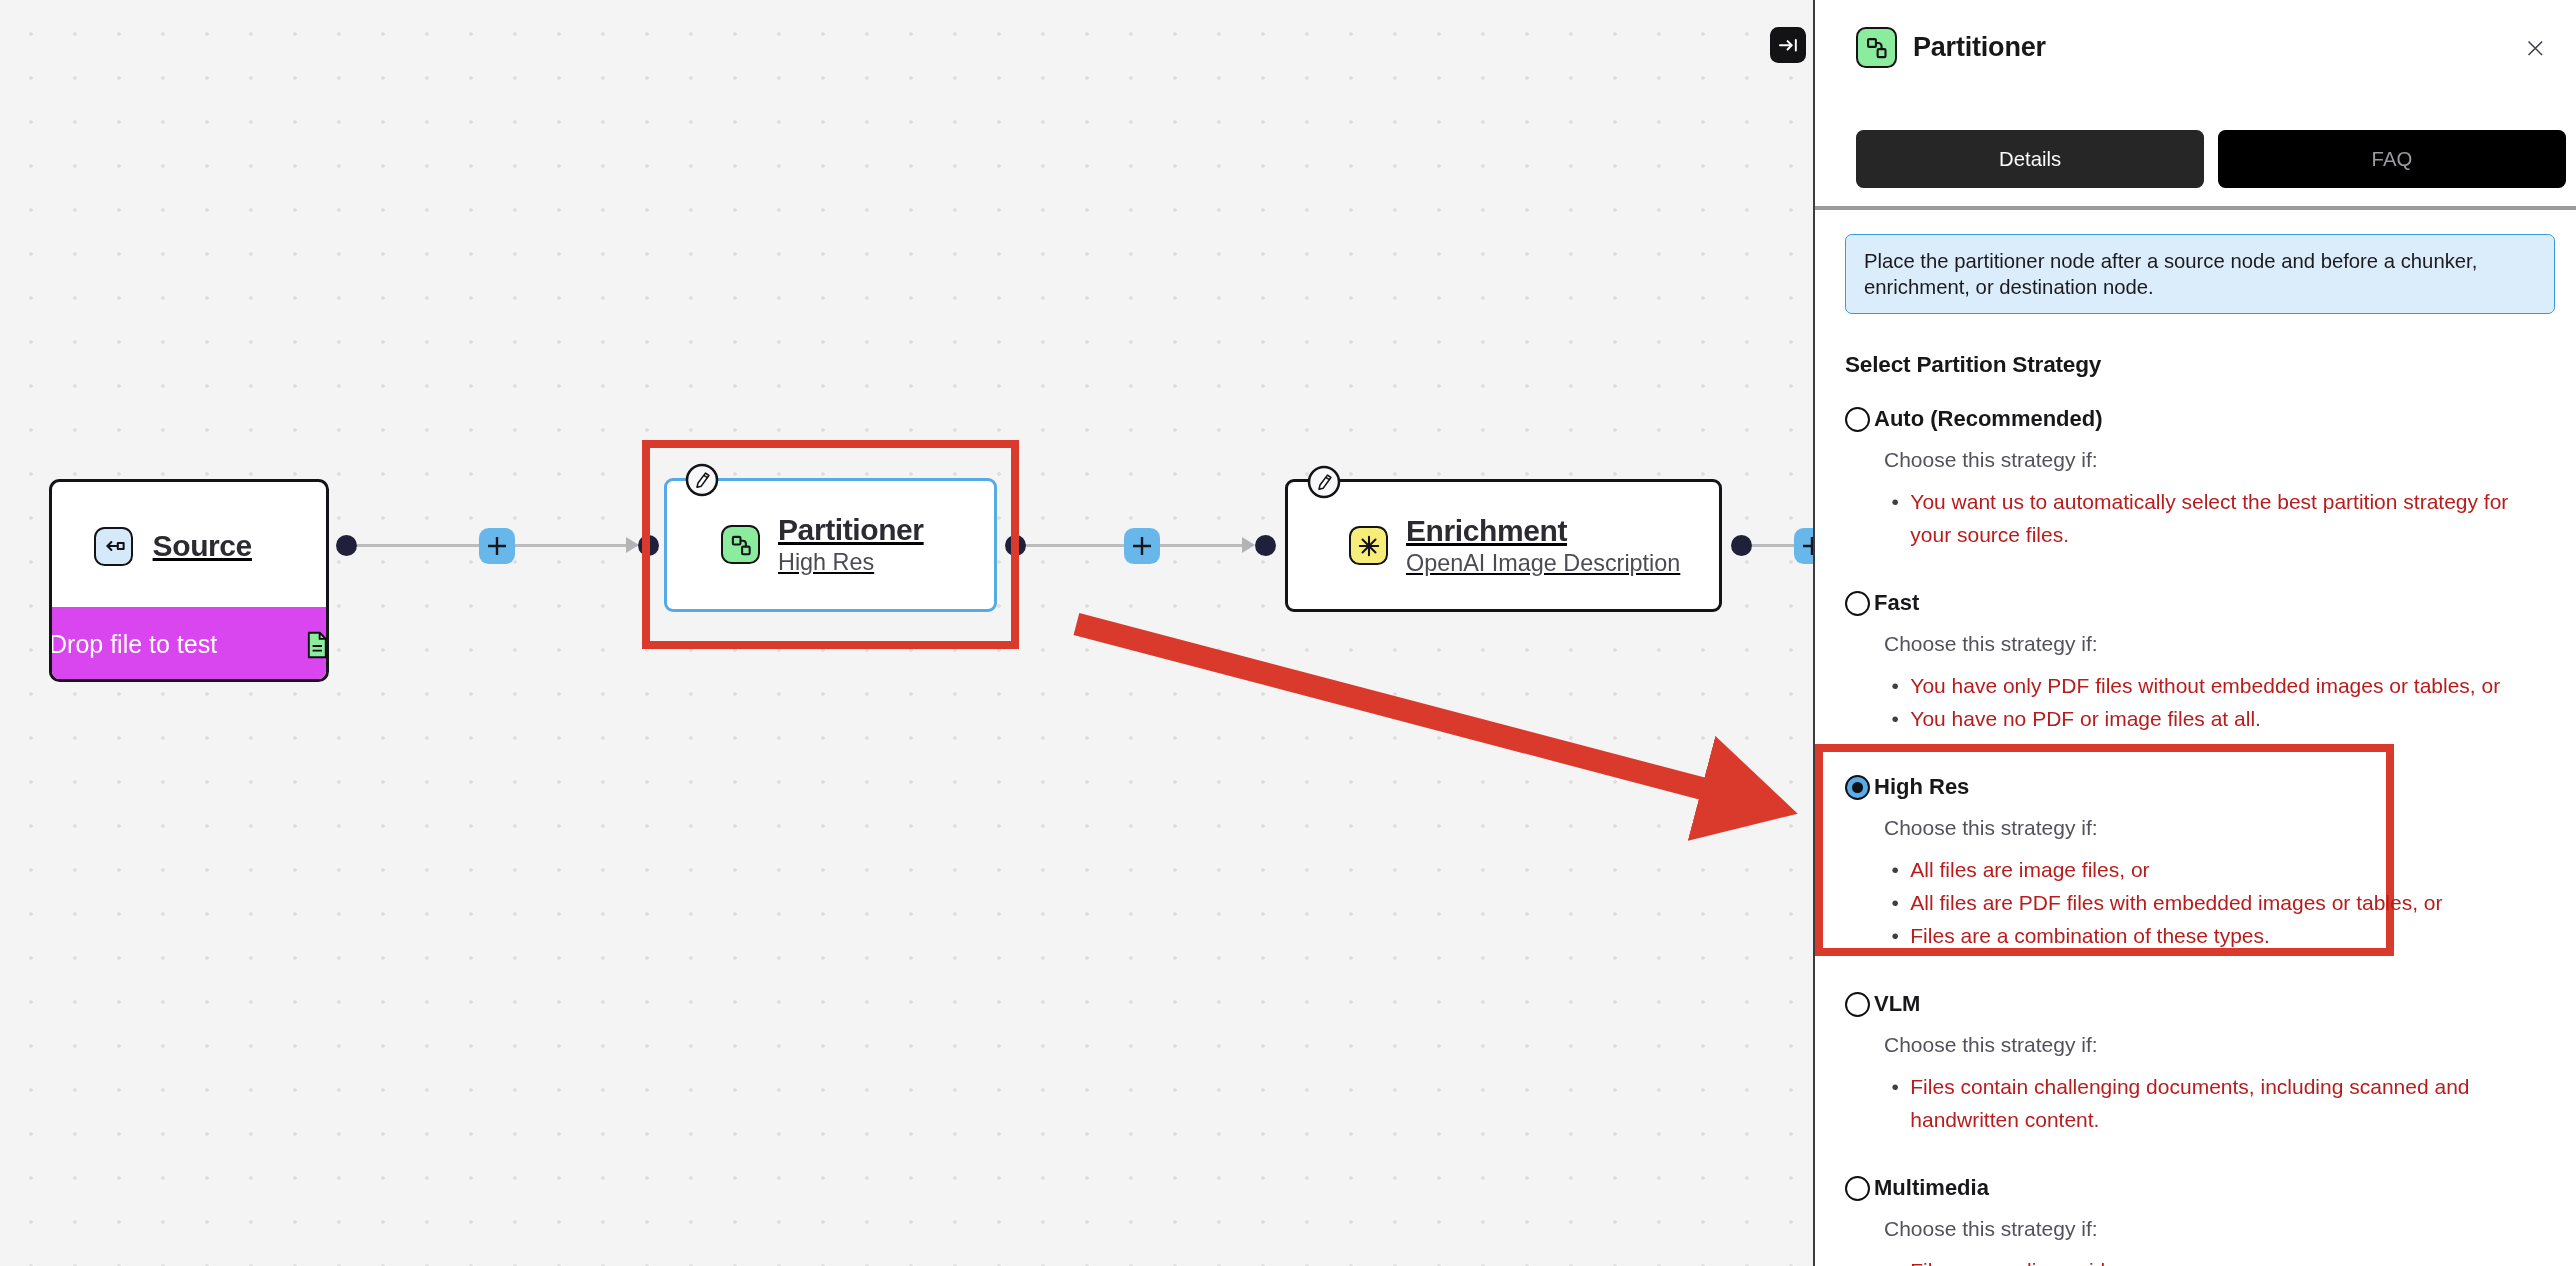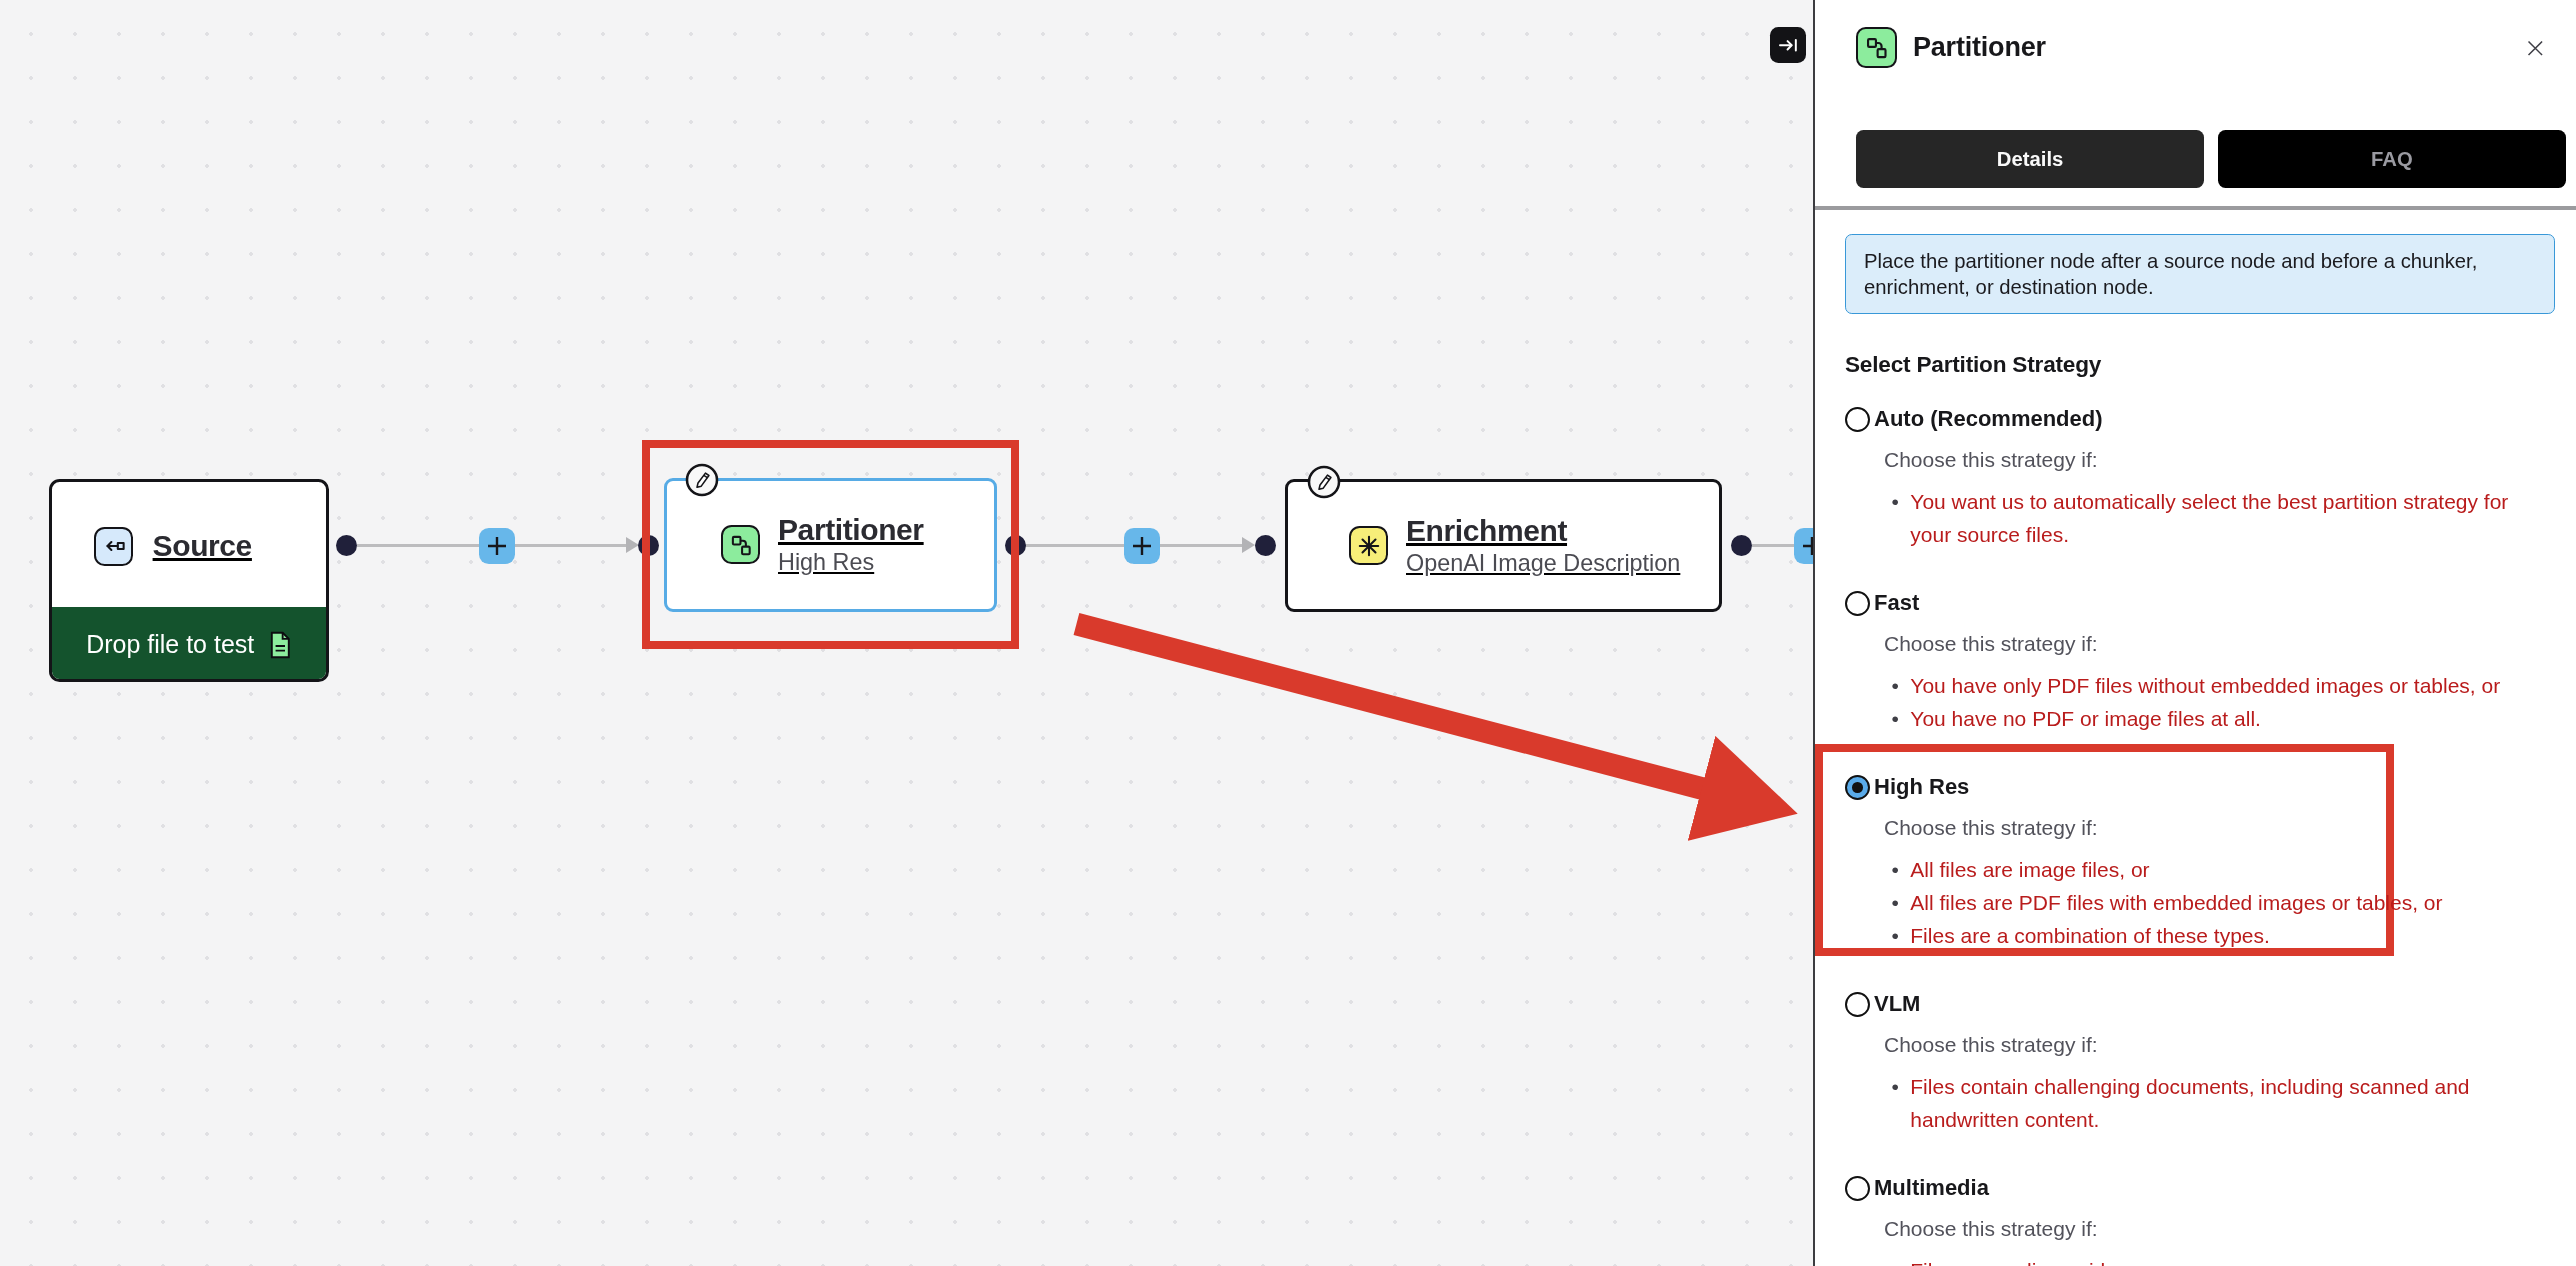--- a/index.html
+++ b/index.html
@@ -26,22 +26,22 @@
   .node-title{font-size:30px;font-weight:700;color:#2b2b31;letter-spacing:-0.4px;}
   .node-subtitle{font-size:23.4px;color:#4b4b52;}
   .pencil-badge{position:absolute;width:36px;height:36px;}
   .annotation-rect{position:absolute;border:8.3px solid #d93a2c;}
   .collapse-btn{position:absolute;left:1770px;top:27px;width:36px;height:36px;border-radius:8.3px;
     background:#131316;display:flex;align-items:center;justify-content:center;}
 
   
   .source-card{left:49px;top:479px;width:280px;height:203px;overflow:hidden;}
   .source-body{height:128px;}
-  .source-footer{position:absolute;left:-3px;right:-3px;bottom:-3px;height:75px;background:#14532d;
-    border-radius:0 0 9px 9px;display:flex;align-items:center;justify-content:center;gap:15px;}
+  .source-footer{position:absolute;left:-3px;right:-3px;bottom:-3px;height:75px;background:#d946ef;
+    border-radius:0 0 9px 9px;display:flex;align-items:center;justify-content:space-between;gap:15px;}
   .source-footer-label{color:#fff;font-size:25px;font-weight:500;}
 
   
   .partitioner-card{left:664px;top:478px;width:333px;height:134px;border:3.8px solid #57abe5;border-radius:9px;}
   .partitioner-body{height:127px;padding-left:54px;gap:18px;}
 
   
   .enrichment-card{left:1285px;top:479px;width:437px;height:133px;border-radius:9px;}
   .enrichment-body{height:127px;padding-left:61px;gap:18px;}
 
@@ -49,21 +49,21 @@
 
   
   .panel{position:absolute;left:1813px;top:0;width:763px;height:1266px;background:#fff;
     border-left:2.3px solid #3c3c40;}
   .panel-header{position:absolute;left:0;top:0;right:0;height:98px;}
   .panel-header-icon{position:absolute;left:41px;top:27px;width:41px;height:41px;border-radius:9.8px;
     border:2.6px solid #141418;background:#8cec9d;display:flex;align-items:center;justify-content:center;}
   .panel-title{position:absolute;left:98px;top:32px;font-size:27px;font-weight:700;color:#18181b;letter-spacing:-0.2px;}
   .panel-close{position:absolute;right:27px;top:35px;width:27px;height:27px;display:flex;align-items:center;justify-content:center;}
 
-  .tabs{position:absolute;left:41px;right:10px;top:130px;height:58px;display:flex;gap:13.6px;font-weight:bold;}
+  .tabs{position:absolute;left:41px;right:10px;top:130px;height:58px;display:flex;gap:13.6px;}
   .tab{flex:1;border-radius:7.5px;display:flex;align-items:center;justify-content:center;
     font-size:20.3px;}
   .tab.active{background:#262626;color:#fafafa;}
   .tab.inactive{background:#000000;color:#9a9aa1;}
 
   .tabs-divider{position:absolute;left:0;right:0;top:206px;height:3.8px;background:#9b9b9e;}
 
   .panel-content{position:absolute;left:0;top:210px;right:0;bottom:0;padding:24px 12px 0 30px;}
 
   .info-note{background:#dbedfa;border:1.9px solid #3898d8;border-radius:6.8px;

